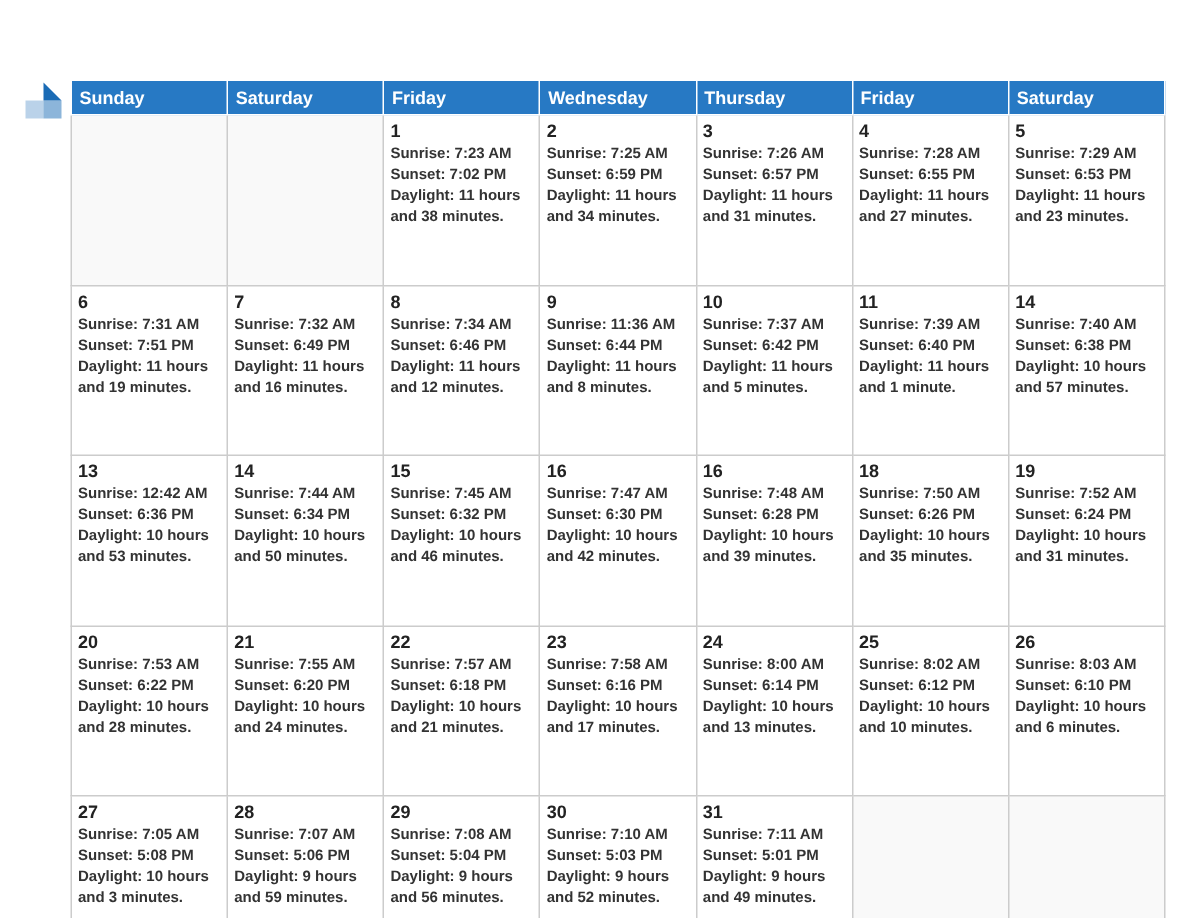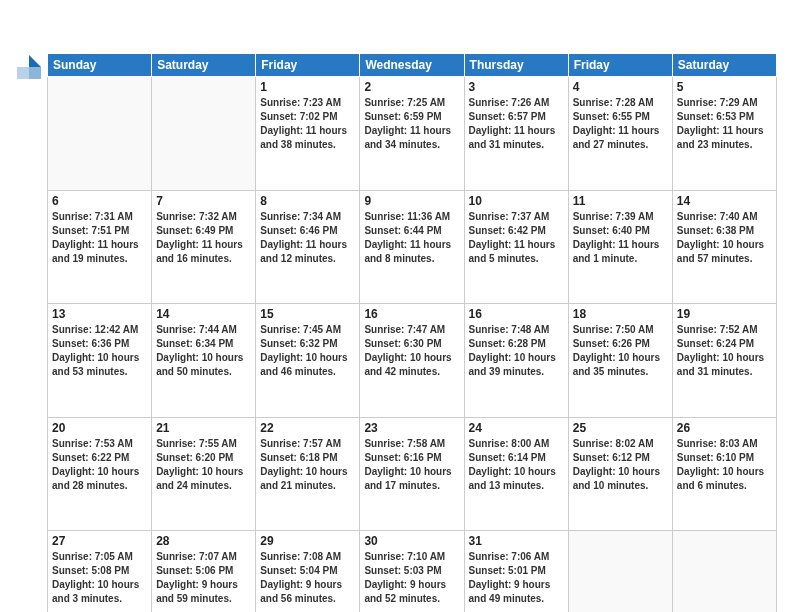--- a/index.html
+++ b/index.html
@@ -321,21 +321,21 @@
 Daylight: 9 hours and 56 minutes.</div>
           </td>
           <td>
             <span class="day-num">30</span>
             <div class="cell-text">Sunrise: 7:10 AM
 Sunset: 5:03 PM
 Daylight: 9 hours and 52 minutes.</div>
           </td>
           <td>
             <span class="day-num">31</span>
-            <div class="cell-text">Sunrise: 7:06 AM
+            <div class="cell-text">Sunrise: 7:11 AM
 Sunset: 5:01 PM
 Daylight: 9 hours and 49 minutes.</div>
           </td>
           <td class="empty"></td>
           <td class="empty"></td>
         </tr>
       </tbody>
   </table>
 </div>
 

